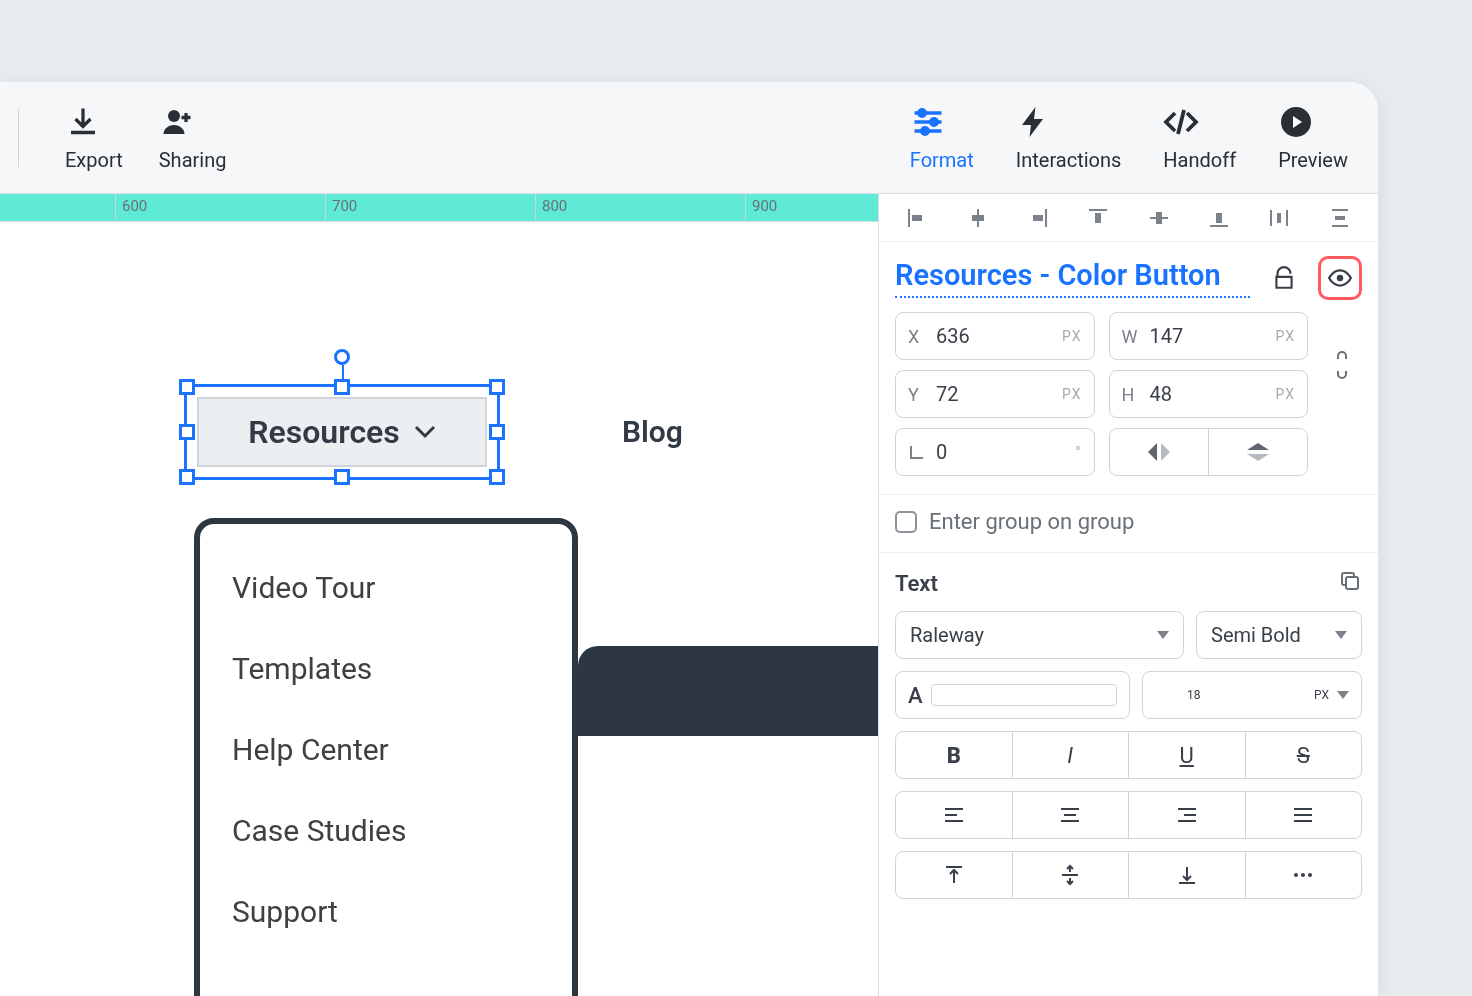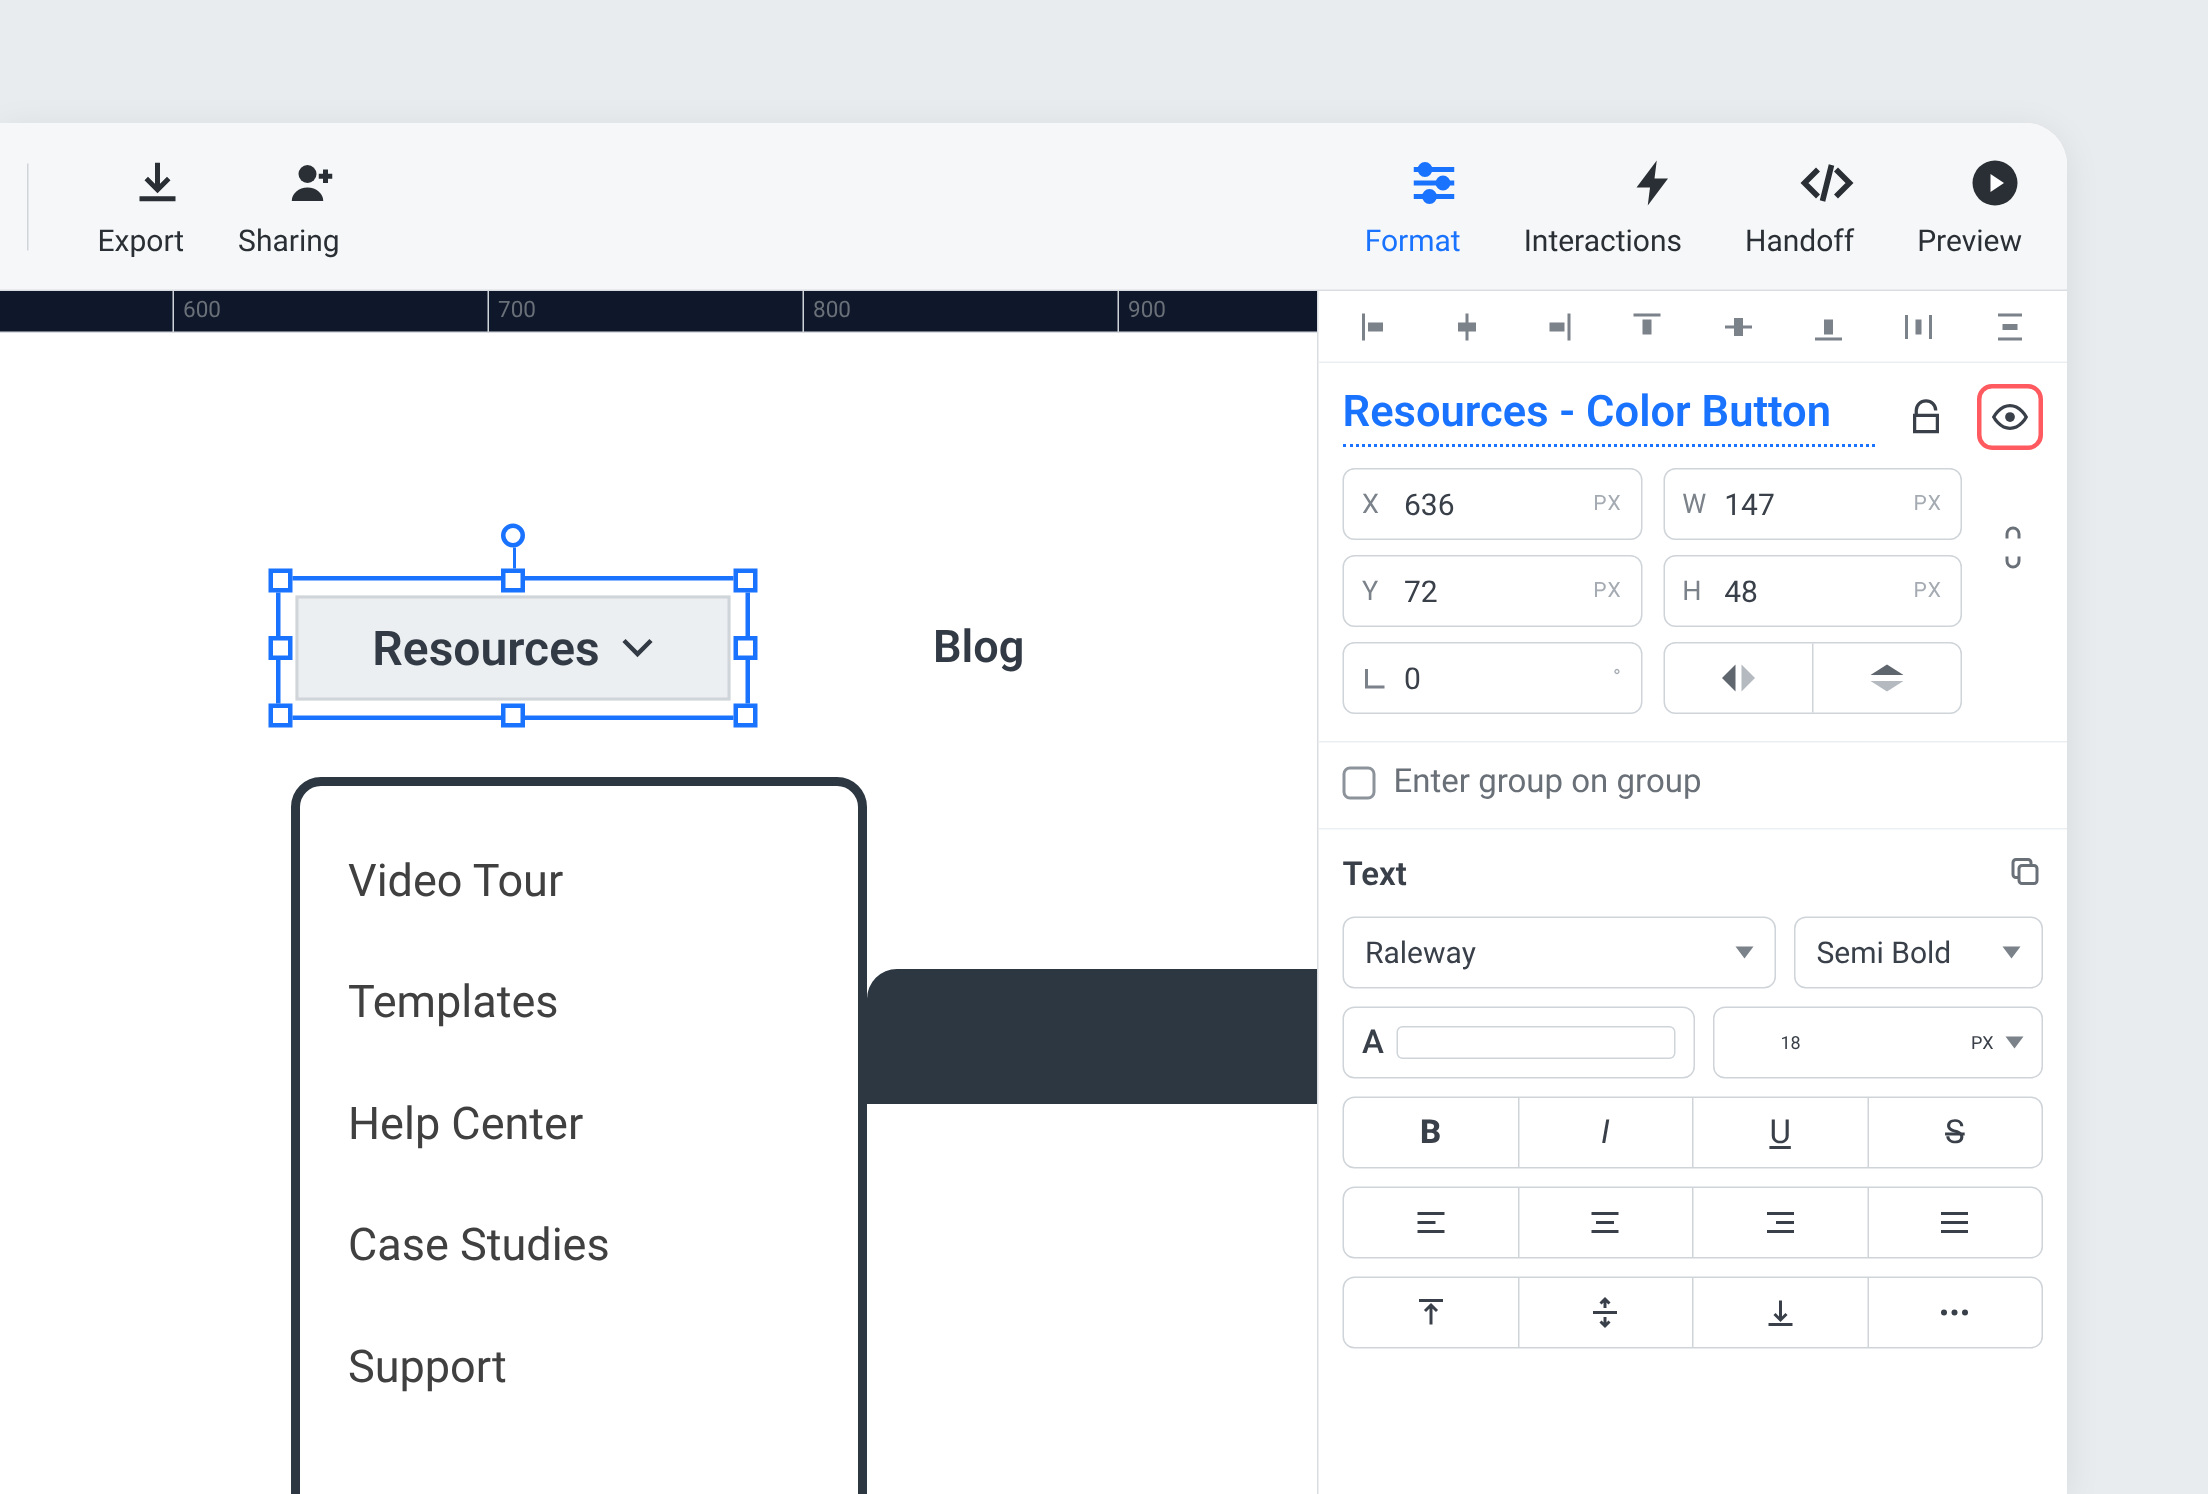--- a/index.html
+++ b/index.html
@@ -33,41 +33,41 @@
 }
 .toolbar .divider {
   width: 1px;
   height: 58px;
   background: #cfd4d9;
   margin-right: 10px;
 }
 .tool-btn {
   display: flex;
   flex-direction: column;
-  align-items: flex-end;
+  align-items: flex-start;
   gap: 8px;
   cursor: pointer;
   color: #2a2f35;
 }
 .tool-btn svg { width: 36px; height: 36px; }
 .tool-btn .lbl { font-size: 20px; }
 .tool-btn.active { color: #1a73ff; }
 .toolbar-right {
   position: absolute;
   right: 30px;
   display: flex;
   gap: 42px;
 }
 .ruler {
   position: absolute;
   top: 112px;
   left: 0;
   right: 500px;
   height: 28px;
-  background: #0f172a;
+  background: #5eead4;
   border-bottom: 1px solid #d9dde1;
 }
 .ruler .tick {
   position: absolute;
   top: 0;
   height: 28px;
   border-left: 1px solid #cfd4d9;
   font-size: 15px;
   color: #6a7078;
   padding-left: 6px;

